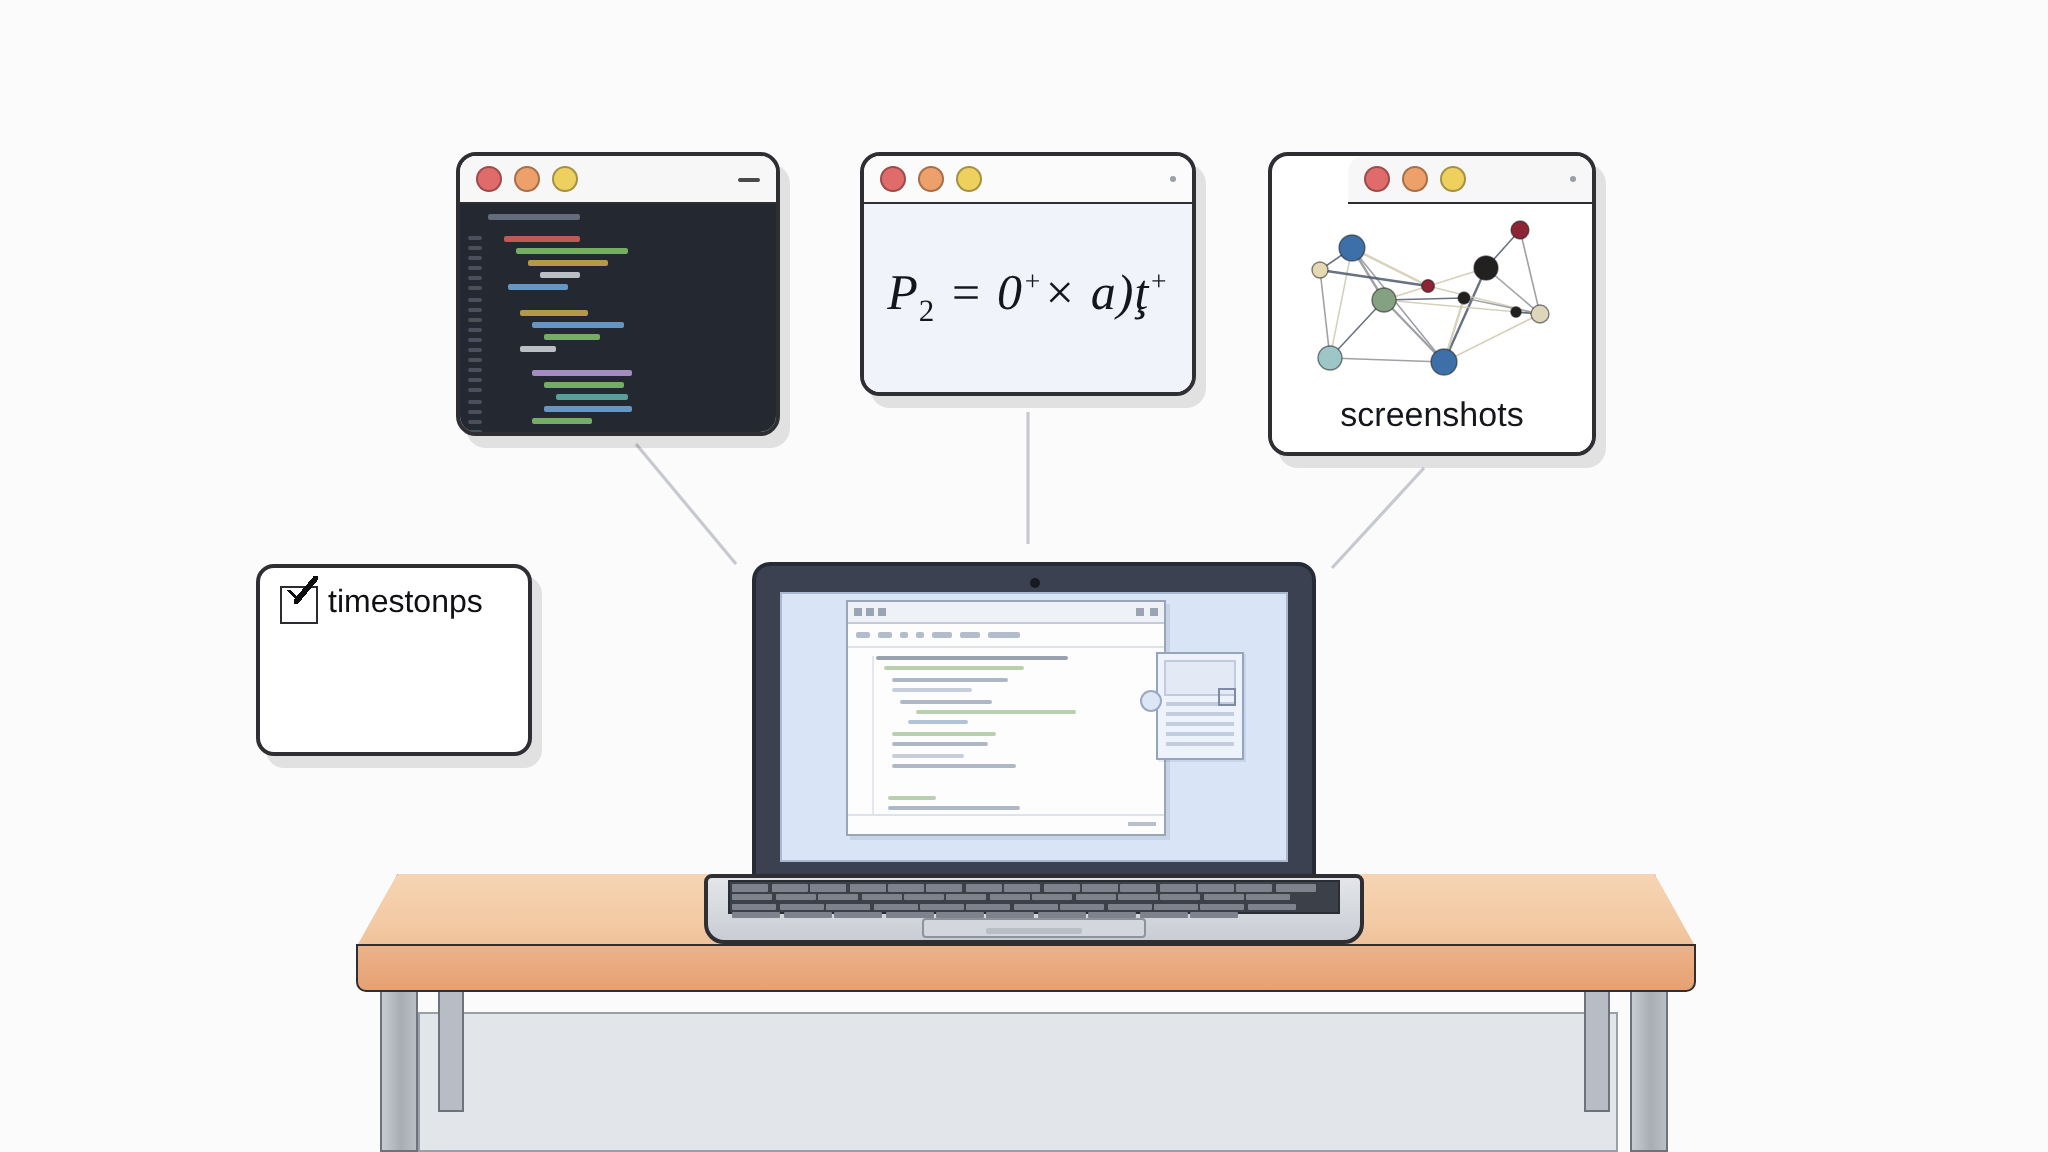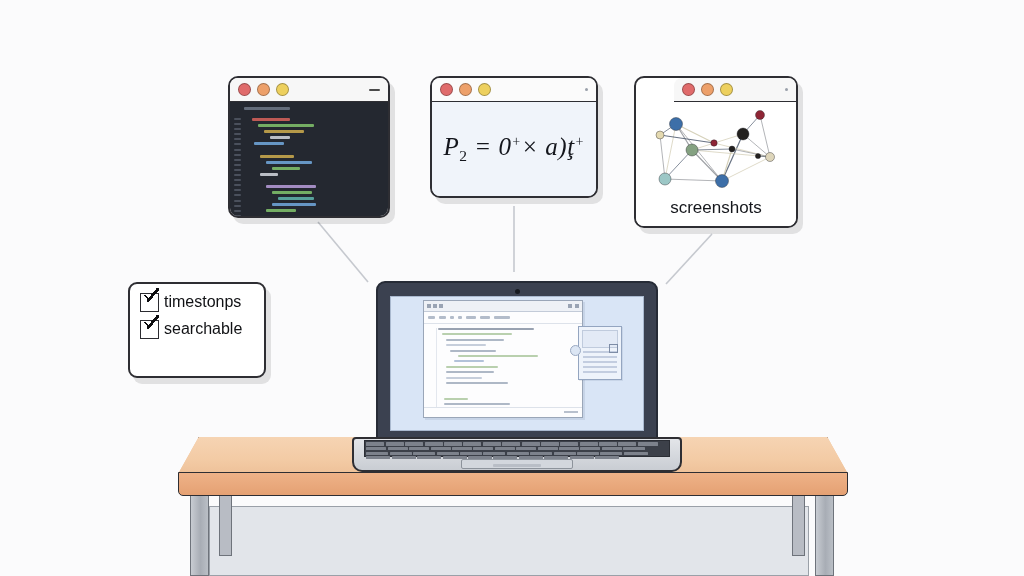--- a/index.html
+++ b/index.html
@@ -271,24 +271,20 @@
         </svg>
       <div class="graph-label">screenshots</div>
     </div>
   </div>
 
   <div id="checklist">
     <div class="ck-row">
       <span class="ck-box"></span>
       <span class="ck-label">timestonps</span>
     </div>
-    <div class="ck-row">
-      <span class="ck-box"></span>
-      <span class="ck-label">searchable</span>
-    </div>
   </div>
 
   <div class="desk-wall"></div>
   <div class="desk-leg" id="desk-leg-left"></div>
   <div class="desk-leg" id="desk-leg-right"></div>
   <div class="desk-leg-inner" id="desk-leg-inner-left"></div>
   <div class="desk-leg-inner" id="desk-leg-inner-right"></div>
   <div class="desk-top"></div>
   <div class="desk-top-face"></div>
   <div class="desk-edge"></div>

